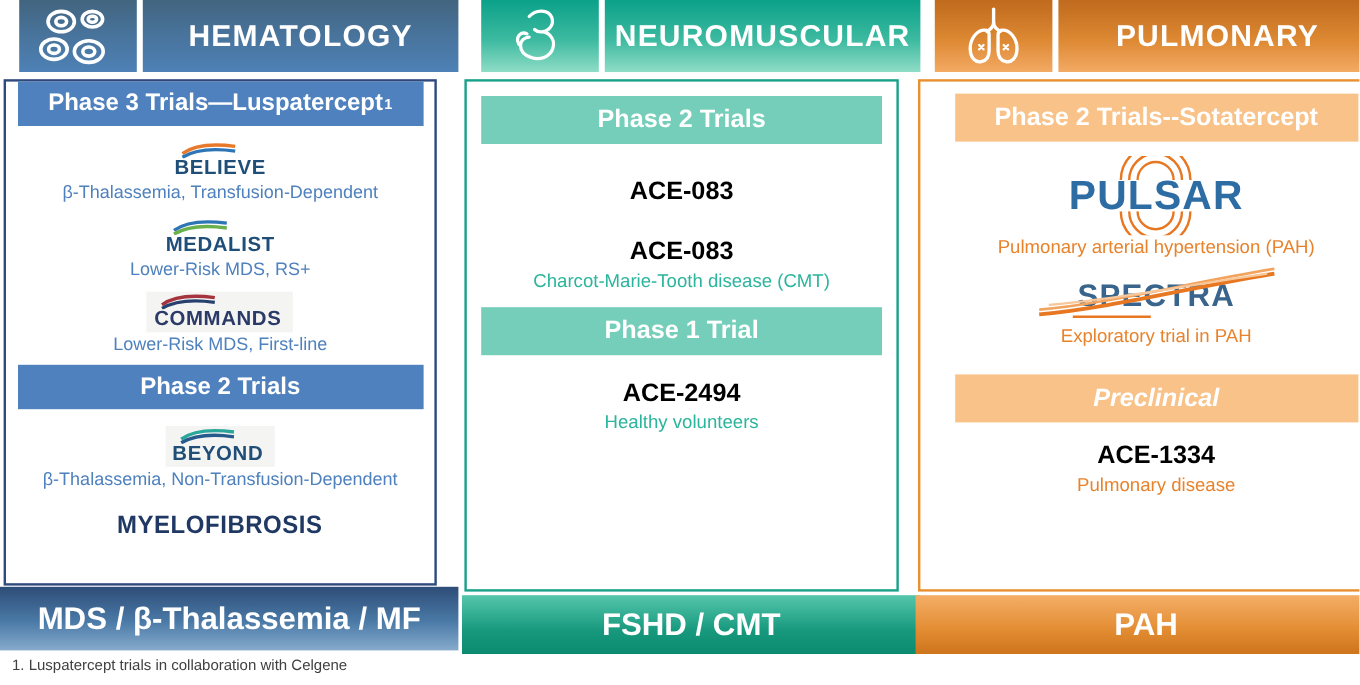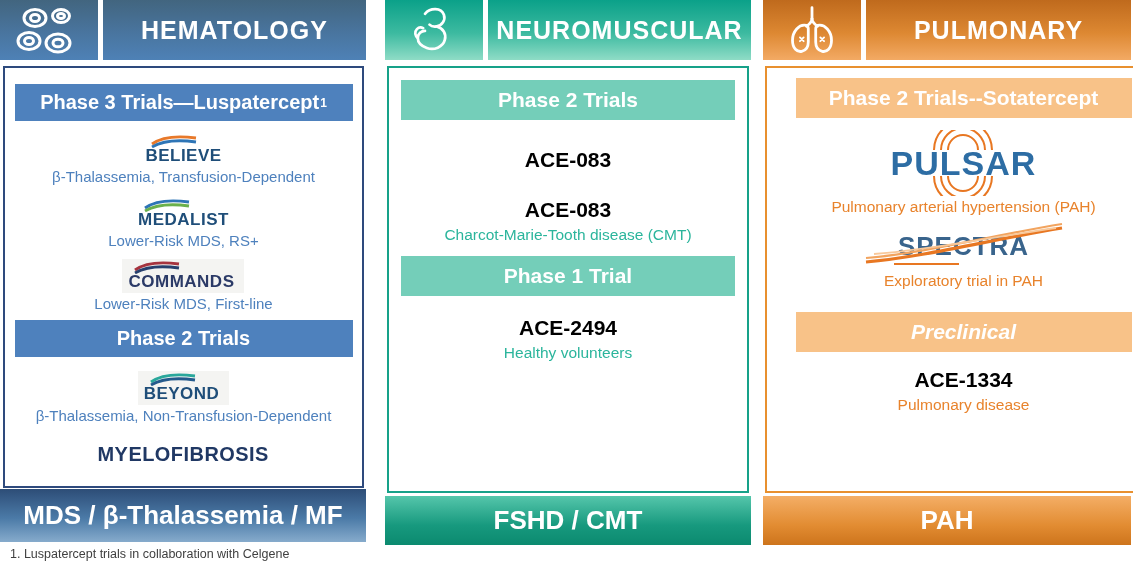--- a/index.html
+++ b/index.html
@@ -1,21 +1,21 @@
 <!DOCTYPE html>
 <html><head>
 <meta charset="utf-8">
 <title>Pipeline</title>
 <style>
   html,body { margin:0; padding:0; background:#ffffff; }
   .canvas {
     position:relative; width:1133px; height:571px; overflow:hidden;
     font-family:"Liberation Sans", sans-serif; background:#ffffff;
   }
-  .col { position:absolute; top:0; }
+  .col { position:absolute; top:0;padding-left:16px; }
   #col-hema  { left:0;   width:366px; }
   #col-neuro { left:385px; width:366px; }
   #col-pulmo { left:763px; width:368px; }
 
   
   .col-header { display:flex; gap:5px; height:60px; }
   .icon-box { width:98px; flex:0 0 98px; display:flex; align-items:center; justify-content:center; }
   .title-box { flex:1; display:flex; align-items:center; justify-content:center;
     color:#fff; font-size:25px; font-weight:bold; letter-spacing:1px; }
   .grad-blue   { background:linear-gradient(180deg,#42657f 0%,#49759f 55%,#4e81b6 100%); }
@@ -24,21 +24,21 @@
 
   
   .pipeline-box { position:absolute; top:66px; background:#fff; box-sizing:border-box;
     display:flex; flex-direction:column; align-items:center; }
   #col-hema  .pipeline-box { left:3px; width:361px; height:422px; border:2px solid #2e4a7d; }
   #col-neuro .pipeline-box { left:2px; width:362px; height:427px; border:2px solid #17a189; }
   #col-pulmo .pipeline-box { left:2px; width:397px; height:427px; border:2px solid #e8902f; }
 
   .phase-bar { width:338px; display:flex; align-items:center; justify-content:center;
     color:#fff; font-weight:bold; }
-  .phase-bar.blue   { background:#4e81bd; height:37px; font-size:20px; margin-top:16px; }
+  .phase-bar.blue   { background:#4e81bd; height:37px; font-size:20px; margin-top:0; }
   .phase-bar.mint   { background:#74ceb9; height:40px; font-size:21px; margin-top:12px; width:334px; }
   .phase-bar.peach  { background:#f8c288; height:40px; font-size:21px; margin-top:10px; width:336px; }
   .phase-bar sup { font-size:12px; margin-left:1px; }
 
   
   .trial { display:flex; flex-direction:column; align-items:center; }
   .trial-logo { position:relative; display:flex; flex-direction:column; align-items:flex-start; }
   .trial-logo.graybg { background:#f4f4f2; padding:2px 10px 1px 6px; }
   .swoosh { margin-left:6px; margin-bottom:-2px; }
   .logo-text { font-weight:bold; font-size:17px; letter-spacing:0.5px; color:#1f4e79; align-self:center; }

